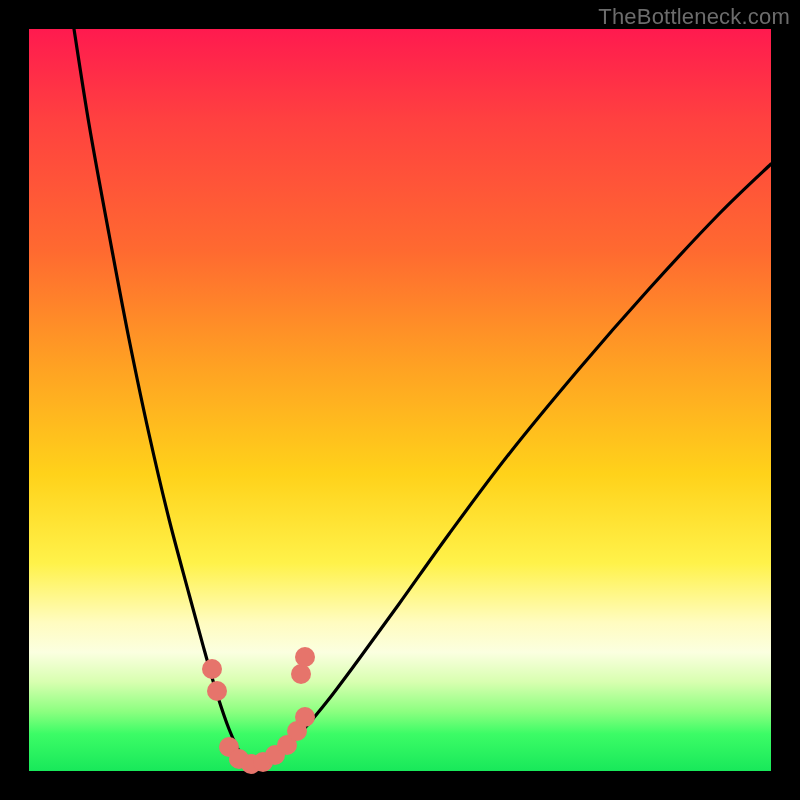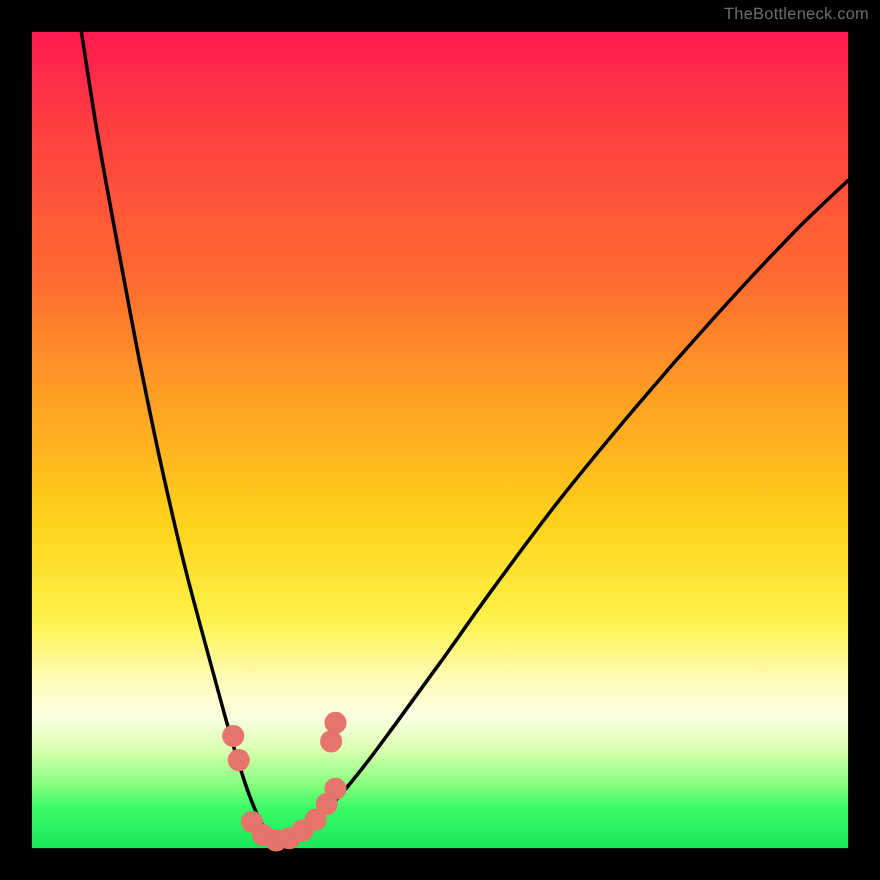--- a/index.html
+++ b/index.html
@@ -40,21 +40,21 @@
       #8cff80 92%,
       #3cfc66 95%,
       #18e85a 100%
     );
   }
   .watermark {
     position: absolute;
     top: 4px;
     right: 10px;
     color: #6c6c6c;
-    font-size: 15px;
+    font-size: 22px;
     font-weight: 500;
     letter-spacing: 0.2px;
   }
   svg.curve {
     position: absolute;
     left: 29px;
     top: 29px;
     width: 742px;
     height: 742px;
     overflow: visible;

